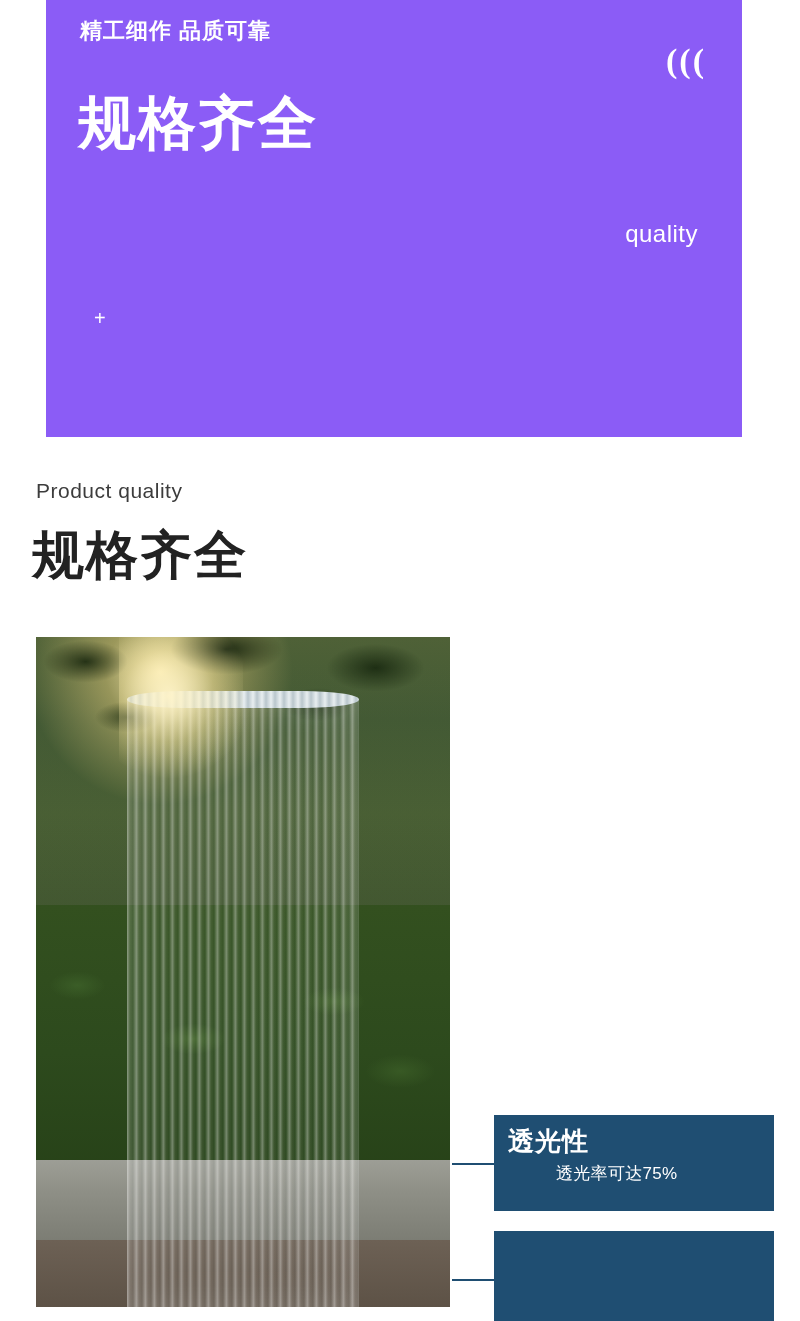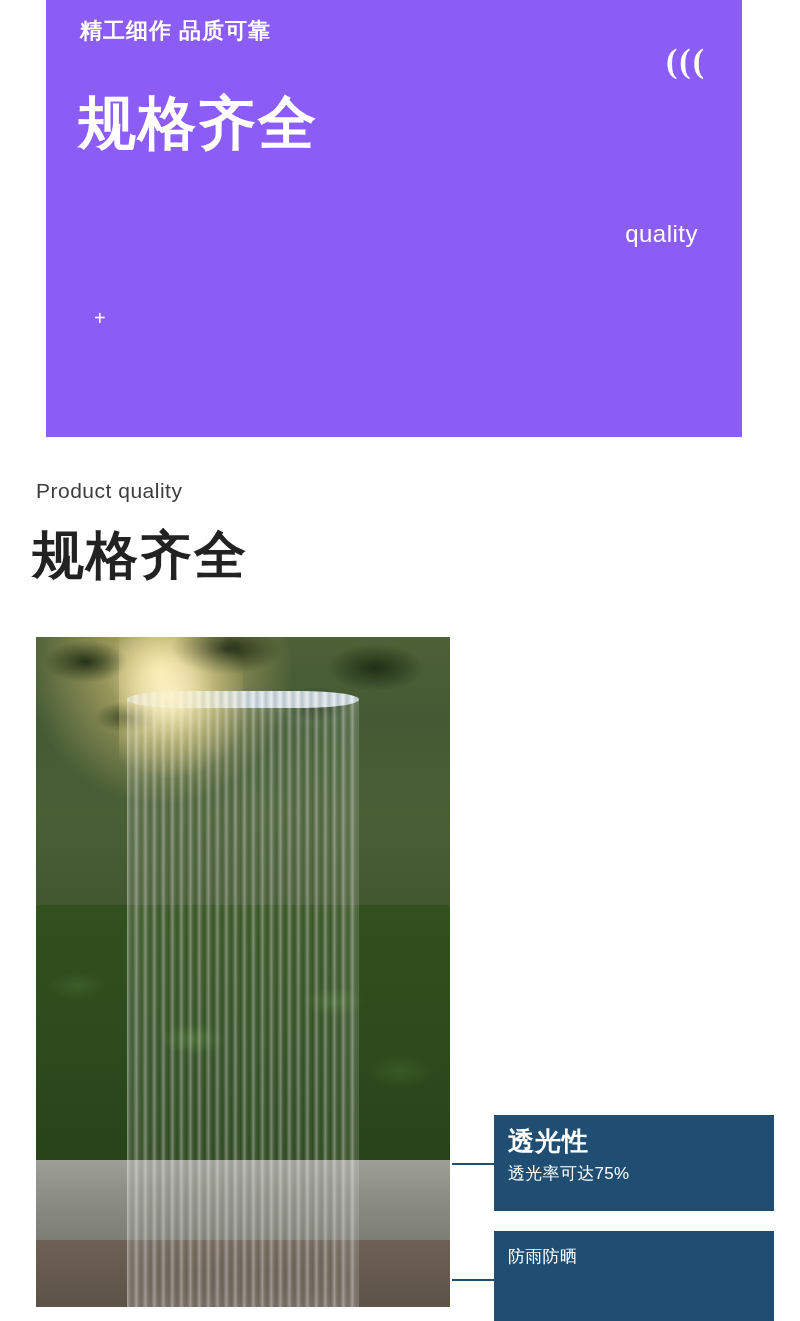--- a/index.html
+++ b/index.html
@@ -195,20 +195,21 @@
     font-size: 26px;
     font-weight: bold;
     letter-spacing: 1px;
     line-height: 1.25;
   }
   .callout .c-desc {
     font-size: 17px;
     line-height: 1.45;
     margin-top: 4px;
     letter-spacing: 0.3px;
+    margin-left: 48px;
   }
   .leader {
     position: absolute;
     height: 2px;
     background: #1f4e72;
     left: 452px;
     width: 42px;
   }
 
   #co0 { top: 678px; height: 96px; }
@@ -252,16 +253,15 @@
 
   <div class="leader" id="ld0"></div>
   <div class="leader" id="ld1"></div>
 
   <div class="callout" id="co0">
     <div class="c-title">透光性</div>
     <div class="c-desc">透光率可达75%</div>
   </div>
 
   <div class="callout" id="co1">
-    <div class="c-desc">防雨防晒</div>
   </div>
 
 </div>
 
 </body></html>

